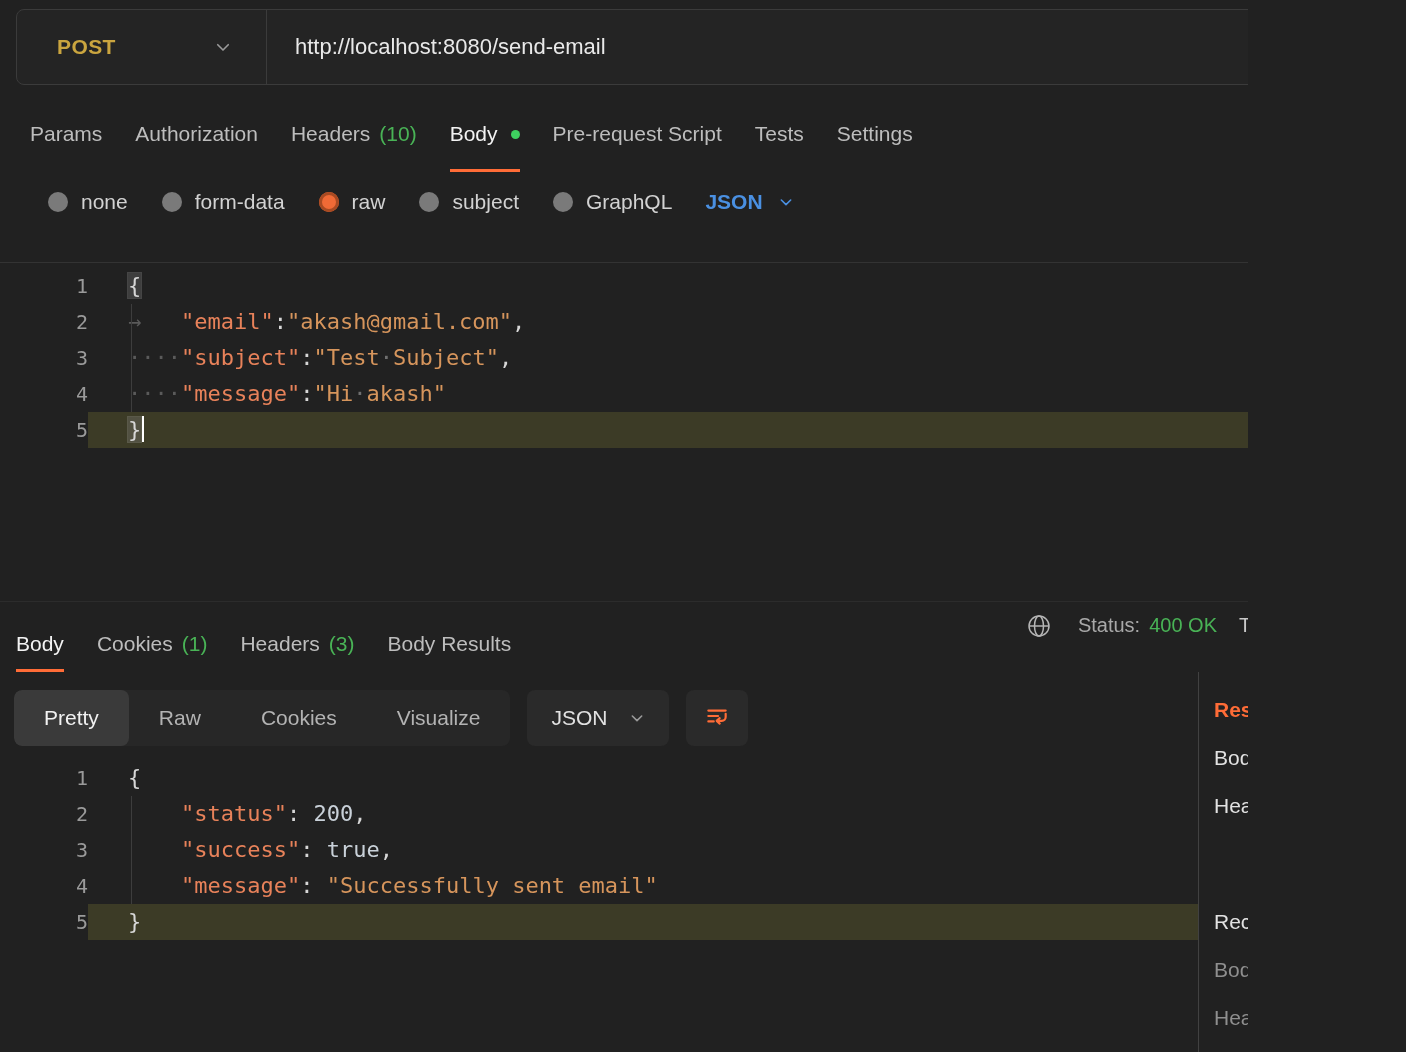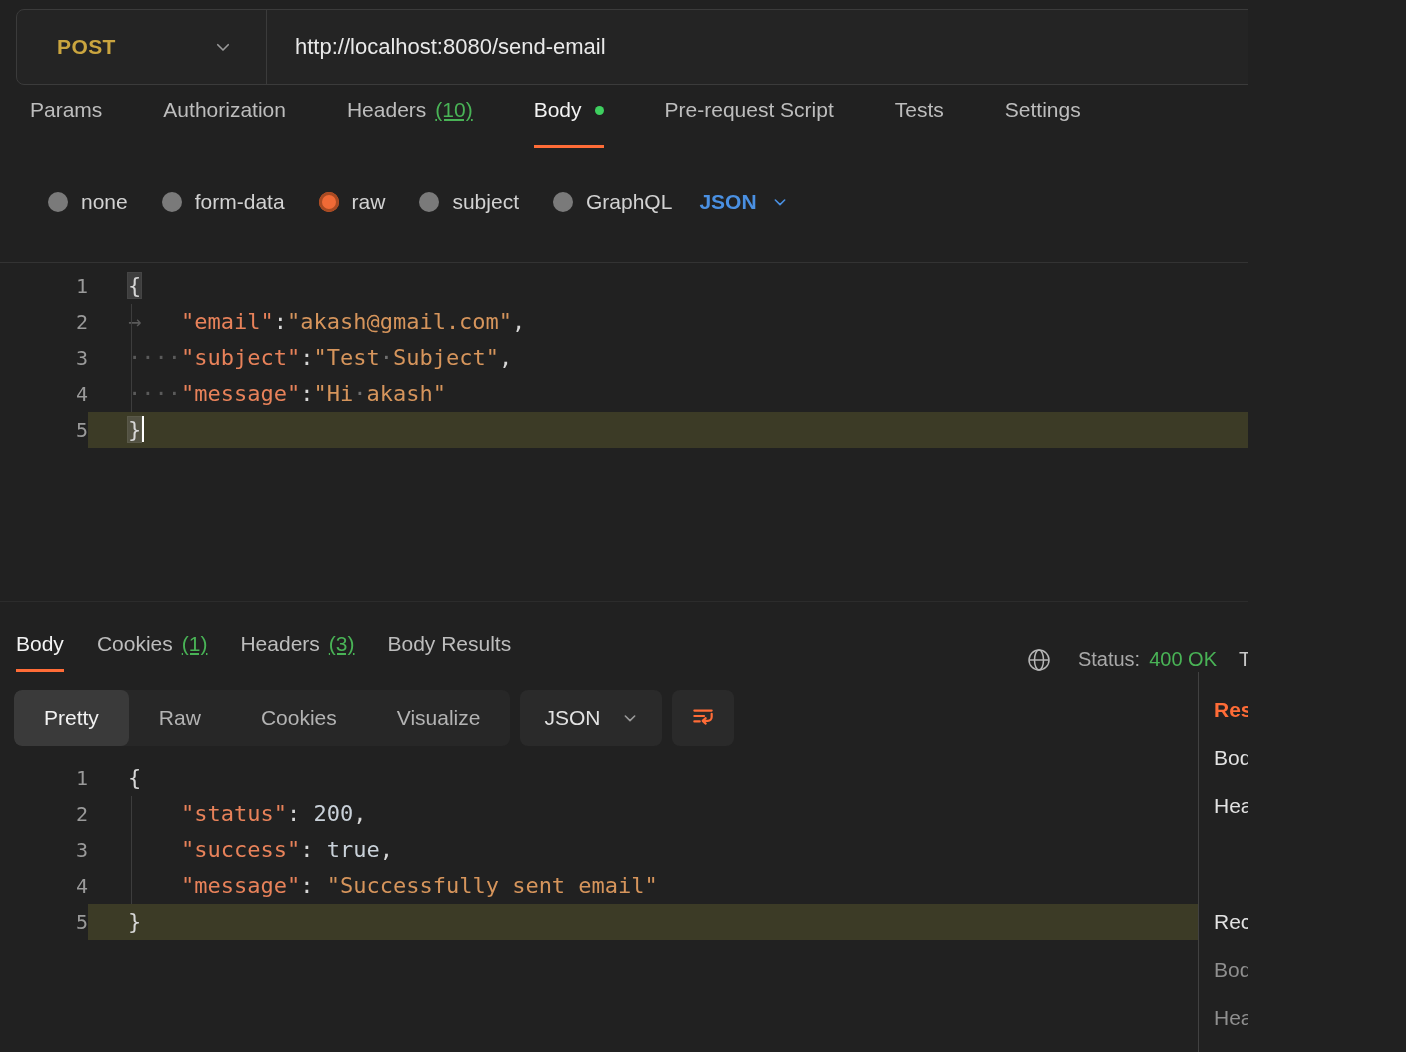--- a/index.html
+++ b/index.html
@@ -26,30 +26,30 @@
   }
   .method-select{
     display:flex;align-items:center;height:100%;width:250px;box-sizing:border-box;
     padding-left:40px;border-right:1px solid #3b3b3b;cursor:pointer;
   }
   .method-label{color:var(--method-post-yellow);font-weight:700;font-size:21px;letter-spacing:.4px;}
   .method-select .chev{margin-left:auto;margin-right:34px;color:#9a9a9a;}
   .url-text{margin-left:28px;font-size:22px;color:#e9e9e9;white-space:nowrap;}
   .chev svg{display:block;}
   
-  .req-tabs{position:absolute;left:30px;top:96px;display:flex;gap:61px;}
+  .req-tabs{position:absolute;left:30px;top:120px;display:flex;gap:33px;}
   .tab{
     display:flex;align-items:center;gap:9px;color:#bdbdbd;cursor:pointer;
     line-height:28px;padding-bottom:24px;white-space:nowrap;
   }
   .tab.active{color:#f3f3f3;padding-bottom:21px;border-bottom:3px solid var(--accent-orange);}
-  .t-count{color:var(--count-green);text-decoration:underline;}
+  .t-count{color:var(--count-green);}
   .t-dot{width:9px;height:9px;border-radius:50%;background:#3ecf5f;margin-left:4px;}
   
-  .mode-row{position:absolute;left:48px;top:190px;display:flex;gap:20px;}
+  .mode-row{position:absolute;left:48px;top:190px;display:flex;gap:26px;}
   .mode{display:flex;align-items:center;gap:13px;color:#d2d2d2;cursor:pointer;white-space:nowrap;}
   .radio{width:20px;height:20px;border-radius:50%;background:#7a7a7a;flex:none;}
   .mode.selected .radio{background:#f2note;}
   .mode.selected .radio{background:#f06a36;box-shadow:inset 0 0 0 3px #a84a22;}
   .lang-select{display:flex;align-items:center;gap:15px;margin-left:7px;color:var(--json-blue);font-weight:600;cursor:pointer;}
   .lang-select .chev{color:var(--json-blue);}
   
   .hr{position:absolute;left:0;width:1406px;border-top:1px solid #333;}
   .hr-1{top:262px;}
   .hr-2{top:601px;border-top:1px solid #2c2c2c;}
@@ -73,27 +73,27 @@
   .tok-tab{display:inline-block;width:4ch;}
   .tok-sdot{color:#6f6f6f;}
   .cursor{display:inline-block;width:2px;height:26px;background:#fff;vertical-align:-5px;margin-left:1px;}
   .guide{position:absolute;width:1px;background:#3d3d3d;}
   .guide-req{left:131px;top:41px;height:108px;}
   .guide-resp{left:131px;top:36px;height:108px;}
   
   .resp-tabs{position:absolute;left:16px;top:601px;height:71px;display:flex;align-items:flex-end;gap:33px;}
   .resp-tabs .tab{padding-bottom:14px;}
   .resp-tabs .tab.active{padding-bottom:11px;}
-  .status-cluster{position:absolute;right:0;top:624px;height:71px;display:flex;align-items:center;}
+  .status-cluster{position:absolute;right:0;top:590px;height:71px;display:flex;align-items:center;}
   .globe{color:#b5b5b5;margin-right:26px;display:flex;}
   .status-label{color:#a8a8a8;font-size:20px;margin-right:9px;}
   .status-value{color:var(--count-green);font-size:20px;margin-right:22px;}
   .time-trunc{color:#c8c8c8;font-size:20px;width:9px;overflow:hidden;white-space:nowrap;flex:none;}
   
-  .toolbar{position:absolute;left:14px;top:690px;height:56px;display:flex;gap:10px;}
+  .toolbar{position:absolute;left:14px;top:690px;height:56px;display:flex;gap:17px;}
   .views{display:flex;background:#272727;border-radius:8px;overflow:hidden;}
   .view{padding:0 30px;display:flex;align-items:center;color:#b3b3b3;cursor:pointer;}
   .view.active{background:#3a3a3a;color:#f2f2f2;border-radius:8px;}
   .fmt-select{display:flex;align-items:center;gap:22px;background:#2a2a2a;border-radius:8px;padding:0 24px;color:#e2e2e2;cursor:pointer;}
   .fmt-select .chev{color:#9a9a9a;}
   .wrap-btn{width:62px;background:#2a2a2a;border-radius:8px;display:flex;align-items:center;justify-content:center;cursor:pointer;}
   
   .side-panel{
     position:absolute;right:0;top:672px;width:50px;height:380px;box-sizing:border-box;
     background:#212121;border-left:1px solid #414141;padding:14px 0 0 15px;overflow:hidden;

